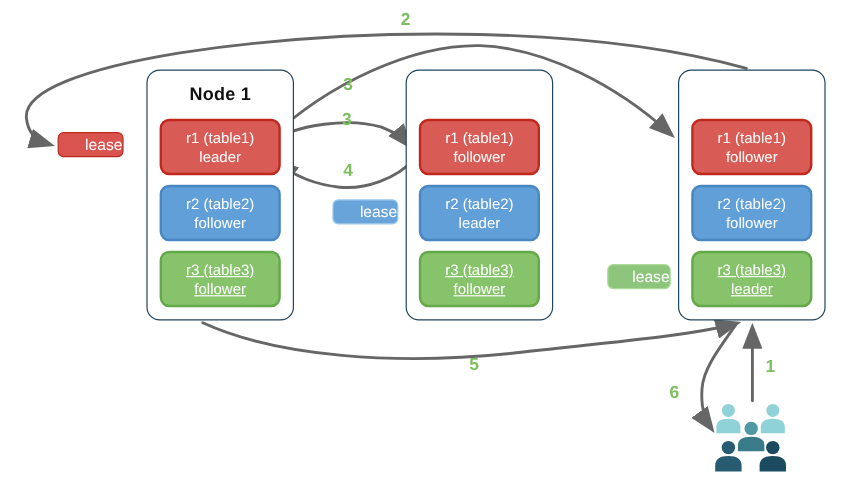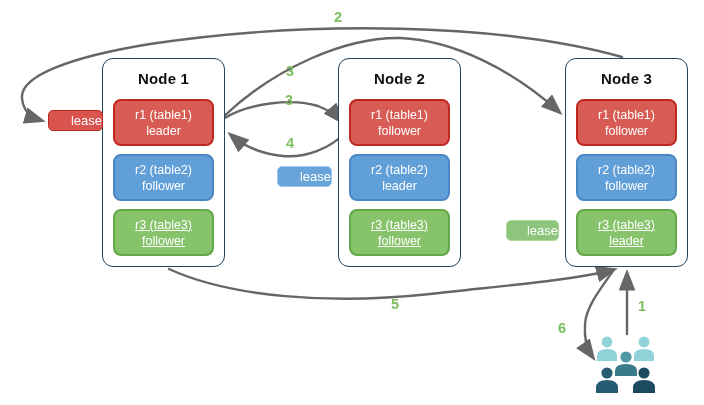--- a/index.html
+++ b/index.html
@@ -60,54 +60,52 @@
   </svg>
 
   <span class="step" style="left:334px;top:9px">2</span>
   <span class="step" style="left:286px;top:63px">3</span>
   <span class="step" style="left:285px;top:92px">3</span>
   <span class="step" style="left:286px;top:135px">4</span>
   <span class="step" style="left:391px;top:296px">5</span>
   <span class="step" style="left:638px;top:298px">1</span>
   <span class="step" style="left:558px;top:320px">6</span>
 
-  <div class="node" style="left:102px">
+  <div class="node" style="left:122px">
     <div class="node-title">Node 1</div>
     <div class="replica red r-top">
       <div>r1 (table1)</div>
       <div>leader</div>
     </div>
     <div class="replica blue r-mid">
       <div>r2 (table2)</div>
       <div>follower</div>
     </div>
     <div class="replica green r-bot">
       <div>r3 (table3)</div>
       <div>follower</div>
     </div>
   </div>
 
   <div class="node" style="left:338px">
-    <div class="node-title">Node 2</div>
     <div class="replica red r-top">
       <div>r1 (table1)</div>
       <div>follower</div>
     </div>
     <div class="replica blue r-mid">
       <div>r2 (table2)</div>
       <div>leader</div>
     </div>
     <div class="replica green r-bot">
       <div>r3 (table3)</div>
       <div>follower</div>
     </div>
   </div>
 
   <div class="node" style="left:565px">
-    <div class="node-title">Node 3</div>
     <div class="replica red r-top">
       <div>r1 (table1)</div>
       <div>follower</div>
     </div>
     <div class="replica blue r-mid">
       <div>r2 (table2)</div>
       <div>follower</div>
     </div>
     <div class="replica green r-bot">
       <div>r3 (table3)</div>

